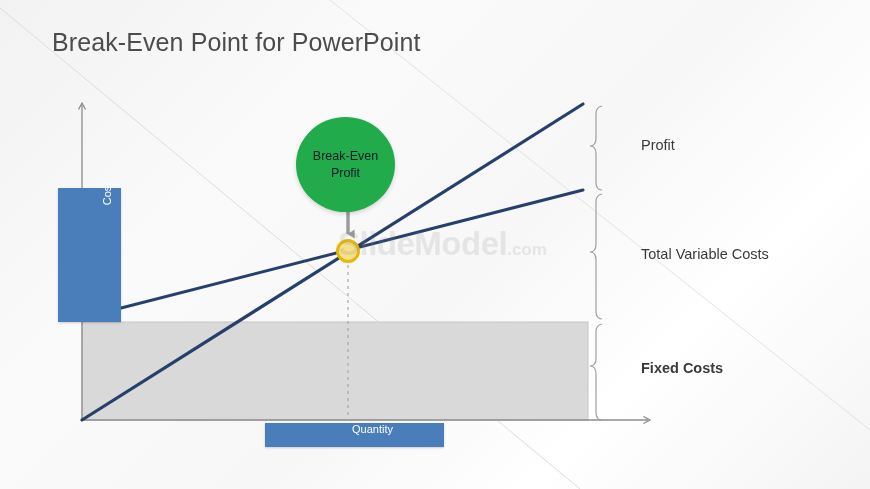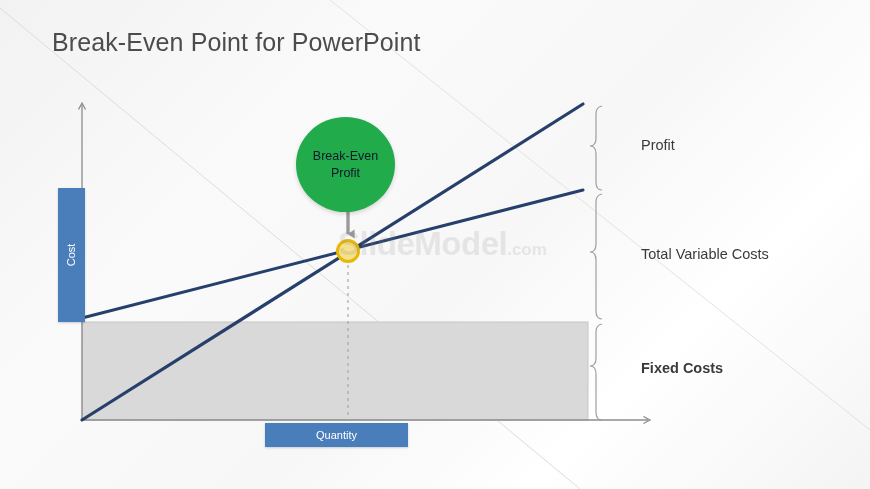--- a/index.html
+++ b/index.html
@@ -35,23 +35,24 @@
     position: absolute;
     left: 0; top: 0;
     width: 870px; height: 489px;
   }
   .axis-bar {
     position: absolute;
     background: #4a7ebb;
     color: #ffffff;
     font-size: 11px;
     display: flex;
-    align-items: center;
+    align-items: flex-start;
     justify-content: center;
     box-shadow: 0 1px 2px rgba(0,0,0,0.18);
+    padding-left: 36px;
   }
   #cost-bar {
     left: 58px;
     top: 188px;
     width: 27px;
     height: 134px;
   }
   #cost-bar span {
     transform: rotate(-90deg);
     white-space: nowrap;

